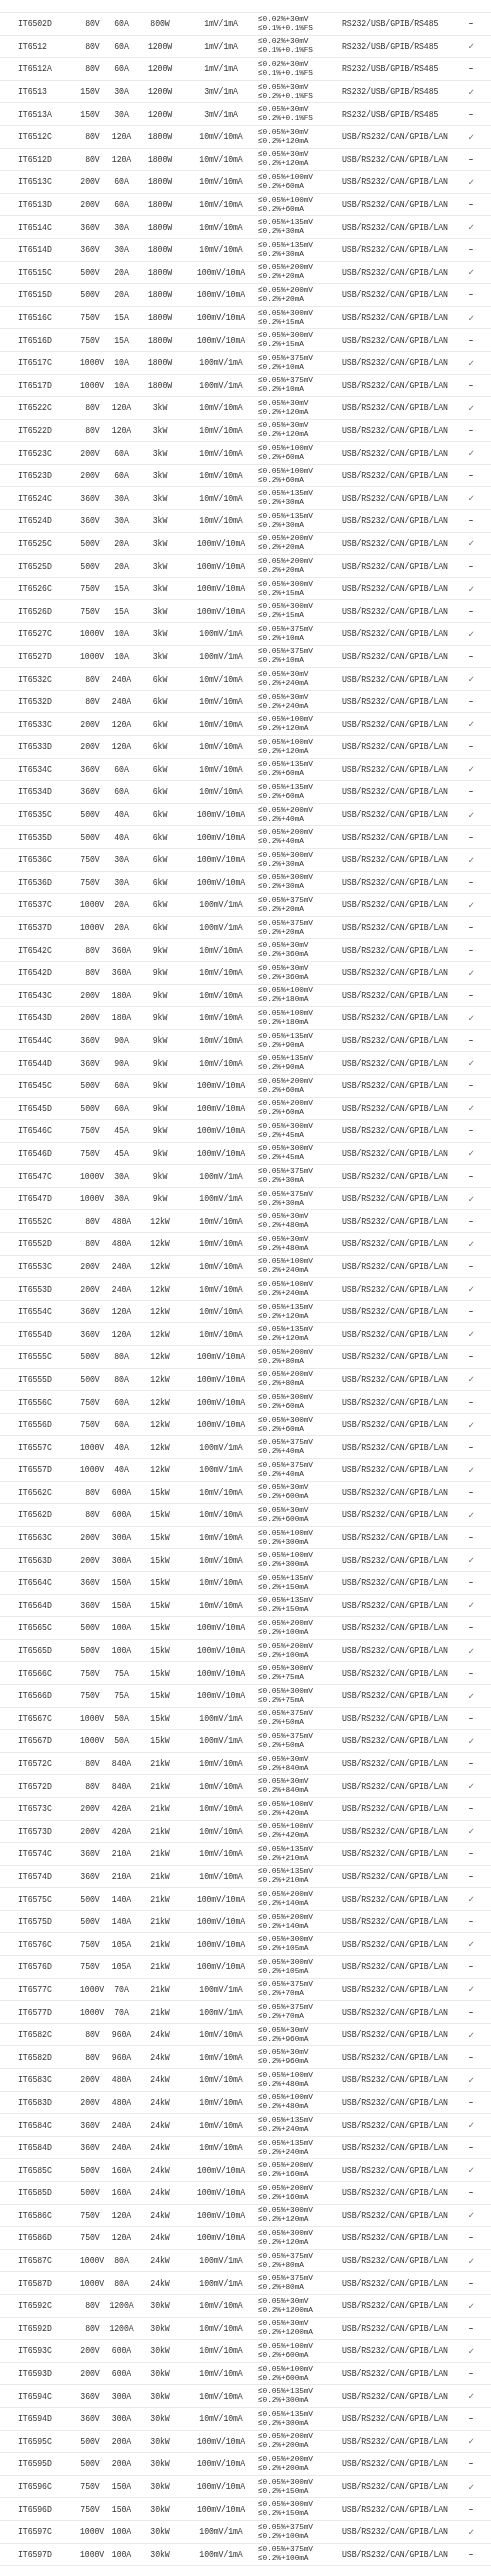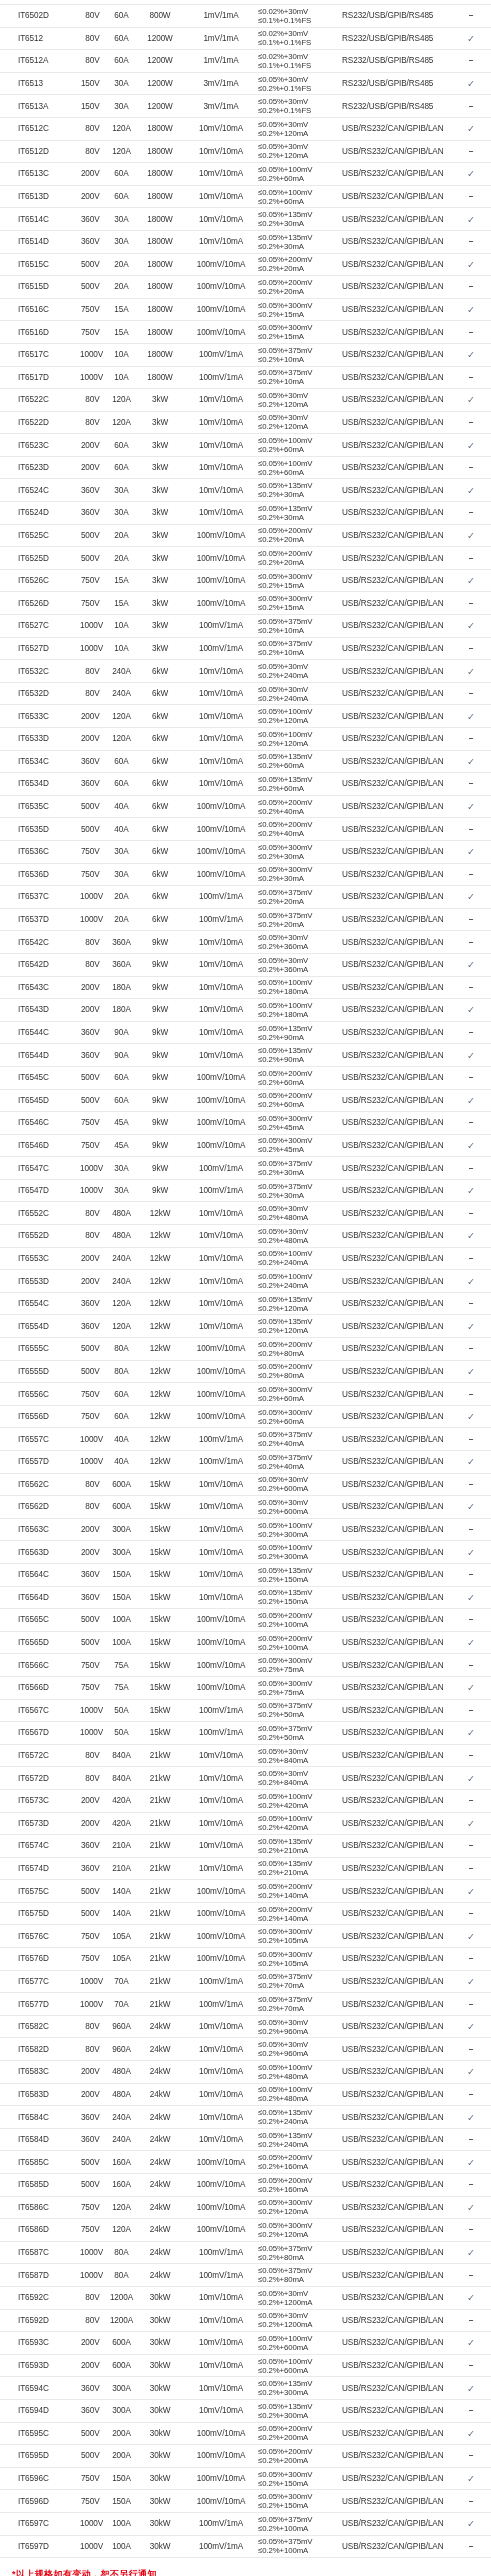--- a/index.html
+++ b/index.html
@@ -8,22 +8,23 @@
     background: #ffffff;
   }
   body {
     width: 492px;
     height: 2576px;
     font-family: "Liberation Sans", "DejaVu Sans", sans-serif;
     color: #333333;
     -webkit-font-smoothing: antialiased;
   }
   .spec-table {
-    margin-top: 4px;
+    margin-top: 12px;
     border-top: 0.7px solid #e7e9eb;
+    font-family: Liberation Mono, monospace;
   }
   .row {
     display: flex;
     align-items: center;
     height: 21.6px;
     border-bottom: 0.7px solid #e7e9eb;
     font-size: 8.2px;
     letter-spacing: -0.1px;
     white-space: nowrap;
   }

